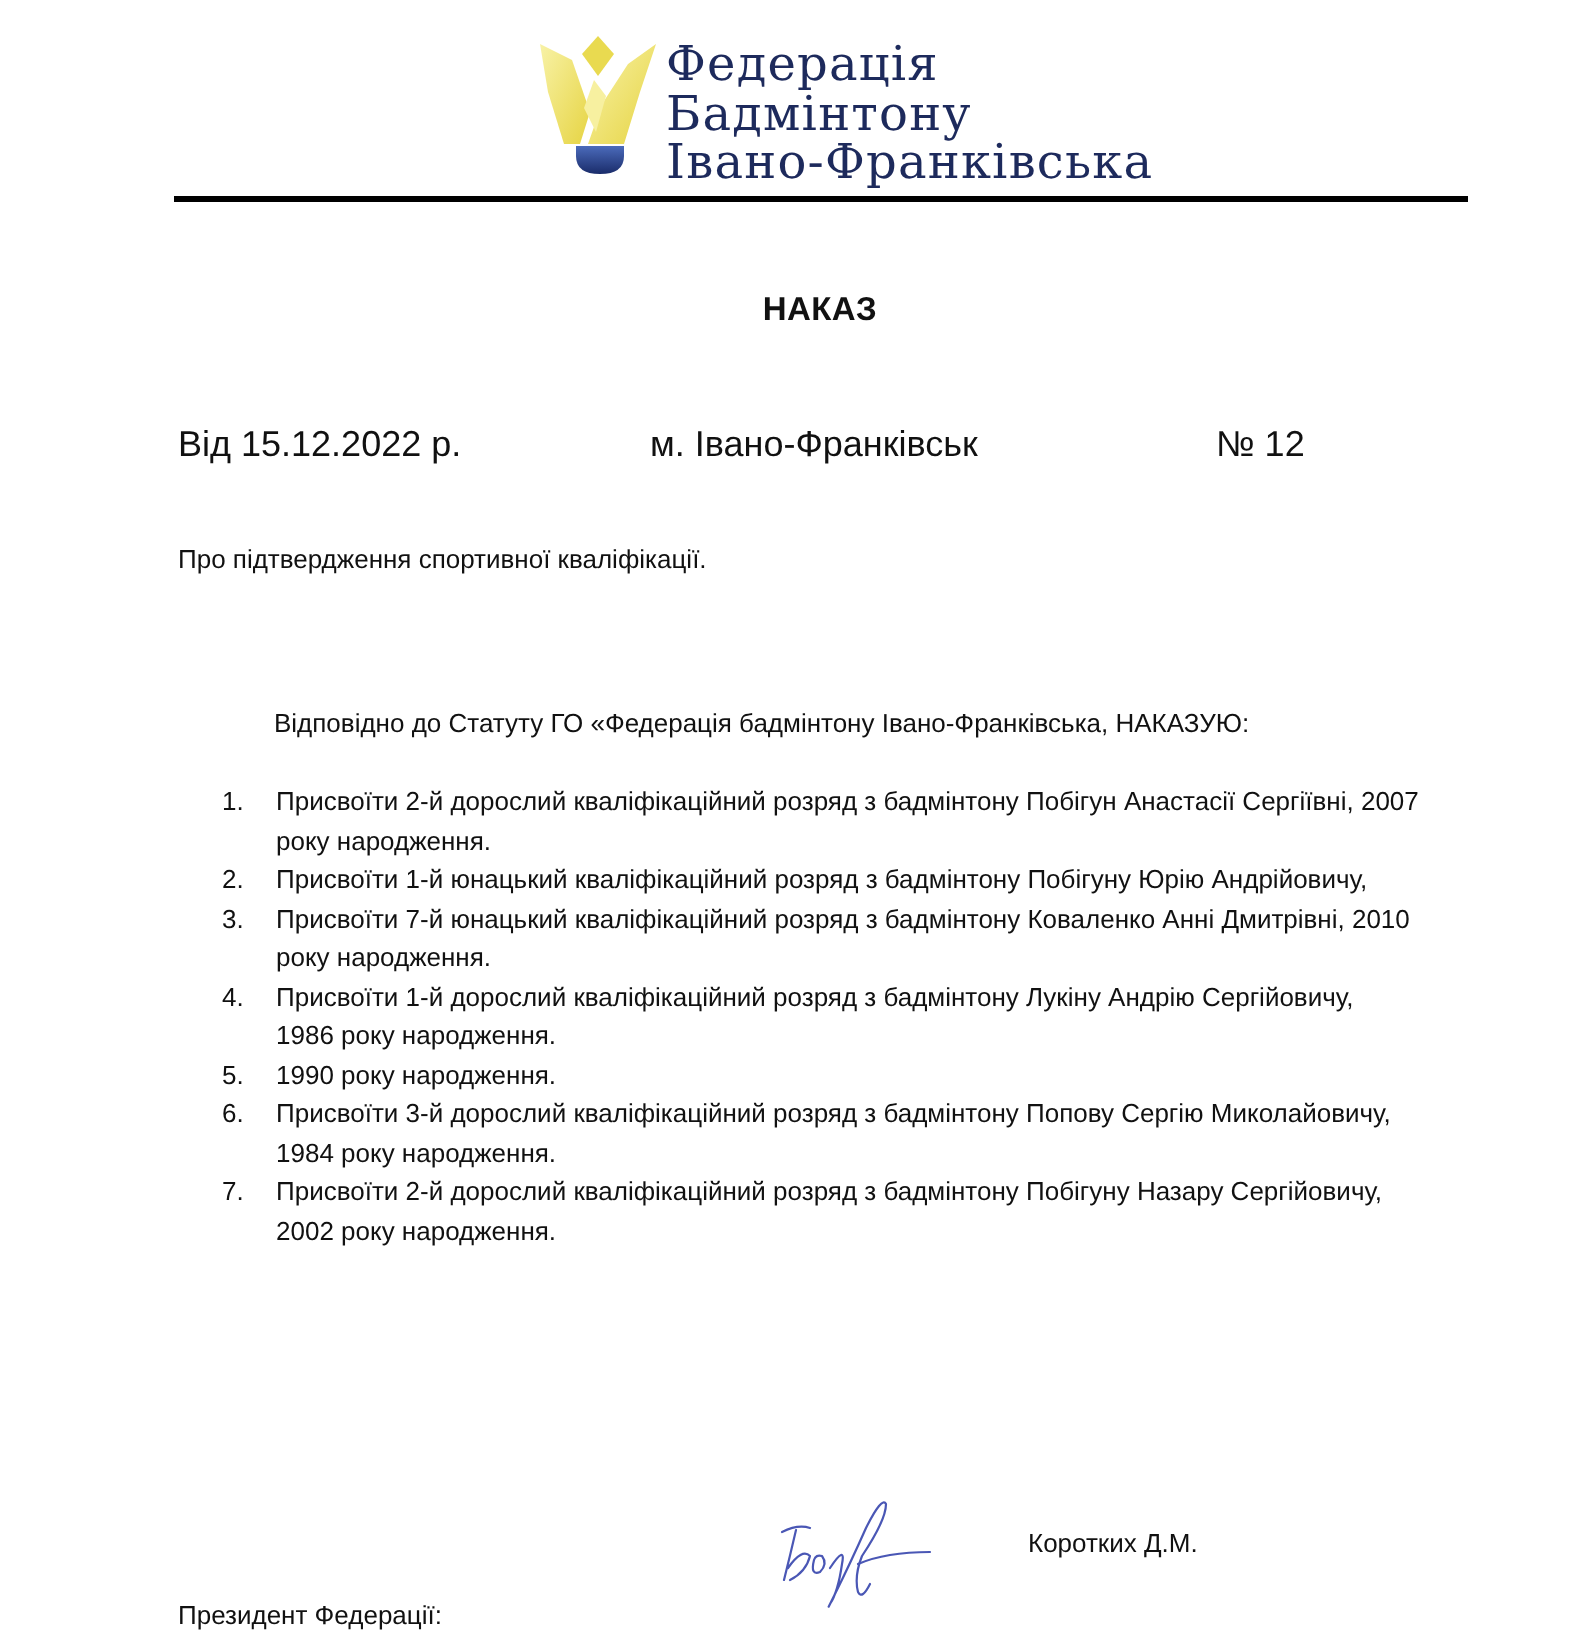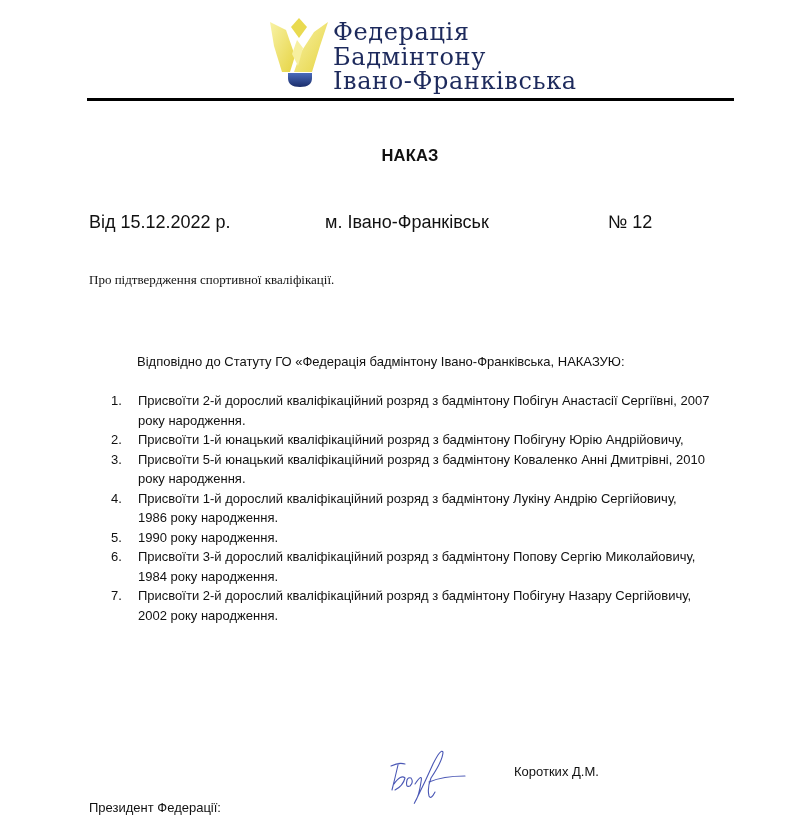--- a/index.html
+++ b/index.html
@@ -43,21 +43,21 @@
       font-size: 16.5px;
       letter-spacing: 0.2px;
     }
 
     
     .meta { top: 212px; font-size: 18px; white-space: nowrap; }
     #meta-date { left: 89px; }
     #meta-city { left: 325px; }
     #meta-number { left: 608px; }
 
-    #subject { left: 89px; top: 272px; white-space: nowrap; font-family: Liberation Serif, serif; }
+    #subject { left: 89px; top: 272px; white-space: nowrap; }
     #preamble { left: 137px; top: 332px; white-space: nowrap; margin-top: 22px; }
 
     
     #order-list {
       left: 111px; top: 391px; width: 640px;
       list-style: none;
     }
     #order-list li {
       position: relative;
       padding-left: 27px;
@@ -126,21 +126,21 @@
     <span class="num">1.</span>
     <span class="line">Присвоїти 2-й дорослий кваліфікаційний розряд з бадмінтону Побігун Анастасії Сергіївні, 2007</span>
     <span class="line">року народження.</span>
   </li>
   <li>
     <span class="num">2.</span>
     <span class="line">Присвоїти 1-й юнацький кваліфікаційний розряд з бадмінтону Побігуну Юрію Андрійовичу,</span>
   </li>
   <li>
     <span class="num">3.</span>
-    <span class="line">Присвоїти 5-й юнацький кваліфікаційний розряд з бадмінтону Коваленко Анні Дмитрівні, 2010</span>
+    <span class="line">Присвоїти 7-й юнацький кваліфікаційний розряд з бадмінтону Коваленко Анні Дмитрівні, 2010</span>
     <span class="line">року народження.</span>
   </li>
   <li>
     <span class="num">4.</span>
     <span class="line">Присвоїти 1-й дорослий кваліфікаційний розряд з бадмінтону Лукіну Андрію Сергійовичу,</span>
     <span class="line">1986 року народження.</span>
   </li>
   <li>
     <span class="num">5.</span>
     <span class="line">1990 року народження.</span>

